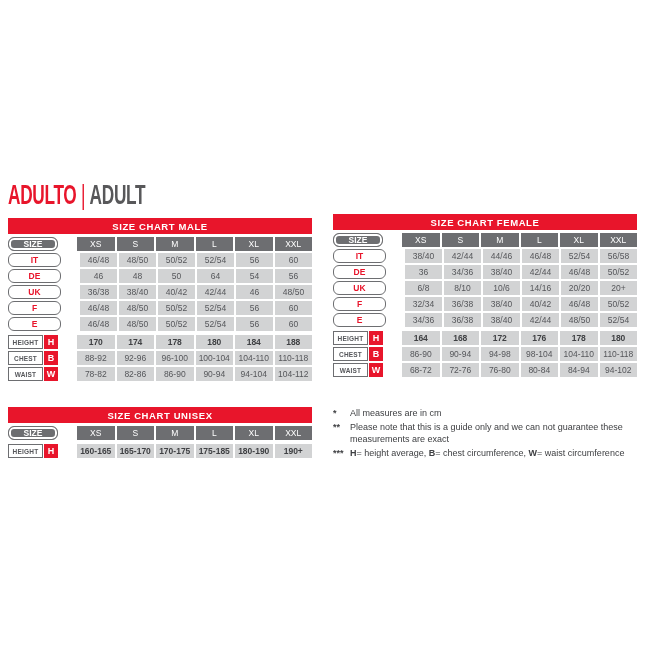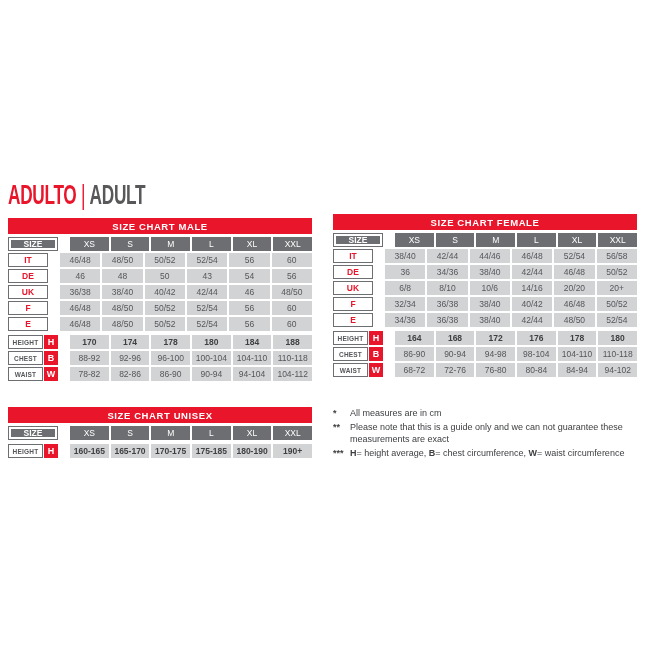--- a/index.html
+++ b/index.html
@@ -29,34 +29,34 @@
 
   .tbar {
     height: 16px; background: #e8152b;
     color: #ffffff; font-size: 9.5px; font-weight: bold;
     letter-spacing: 0.6px;
     display: flex; align-items: center; justify-content: center;
     margin-bottom: 3px;
   }
   .t-body { display: flex; flex-direction: column; gap: 2px; }
   .trow { display: flex; gap: 2px; height: 14px; }
-  .trow > :first-child { margin-right: 10px; }
+  .trow > :first-child { margin-right: 17px; border-radius: 6px; }
   .cell {
     display: flex; align-items: center; justify-content: center;
     font-size: 8.5px; line-height: 1;
   }
   .size-cell {
     flex: none; width: 50px;
     background: #6d6e71; color: #ffffff; font-weight: bold;
     border: 1px solid #6d6e71;
     box-shadow: inset 0 0 0 2px #ffffff;
   }
   .head-cell { flex: 1; background: #6d6e71; color: #ffffff; font-weight: normal; }
   .label-cell {
-    flex: none; width: 40px;
+    flex: none; width: 53px;
     background: #ffffff; border: 1px solid #6d6e71;
     color: #e8152b; font-weight: bold;
   }
   .data-cell { flex: 1; background: #d2d3d4; color: #55565a; }
   .data-cell.bold { font-weight: bold; color: #3f4043; }
   .mblock { display: flex; flex-direction: column; gap: 2px; margin-top: 2px; }
   .mlabel-wrap { flex: none; width: 50px; display: flex; gap: 1px; }
   .mlabel {
     flex: 1; background: #ffffff; border: 1px solid #6d6e71;
     color: #55565a; font-size: 6.5px; font-weight: bold; letter-spacing: 0.2px;
@@ -104,21 +104,21 @@
         <div class="cell data-cell">50/52</div>
         <div class="cell data-cell">52/54</div>
         <div class="cell data-cell">56</div>
         <div class="cell data-cell">60</div>
       </div>
       <div class="trow">
         <div class="cell label-cell">DE</div>
         <div class="cell data-cell">46</div>
         <div class="cell data-cell">48</div>
         <div class="cell data-cell">50</div>
-        <div class="cell data-cell">43</div>
+        <div class="cell data-cell">64</div>
         <div class="cell data-cell">54</div>
         <div class="cell data-cell">56</div>
       </div>
       <div class="trow">
         <div class="cell label-cell">UK</div>
         <div class="cell data-cell">36/38</div>
         <div class="cell data-cell">38/40</div>
         <div class="cell data-cell">40/42</div>
         <div class="cell data-cell">42/44</div>
         <div class="cell data-cell">46</div>

